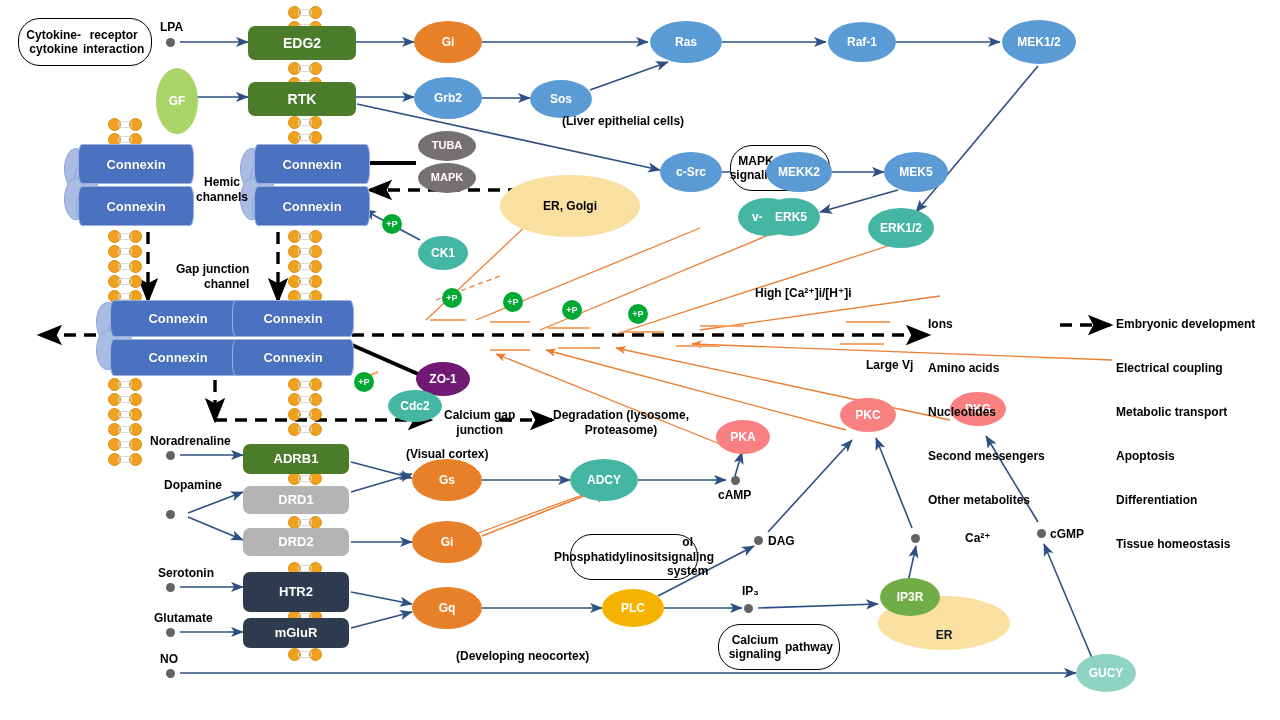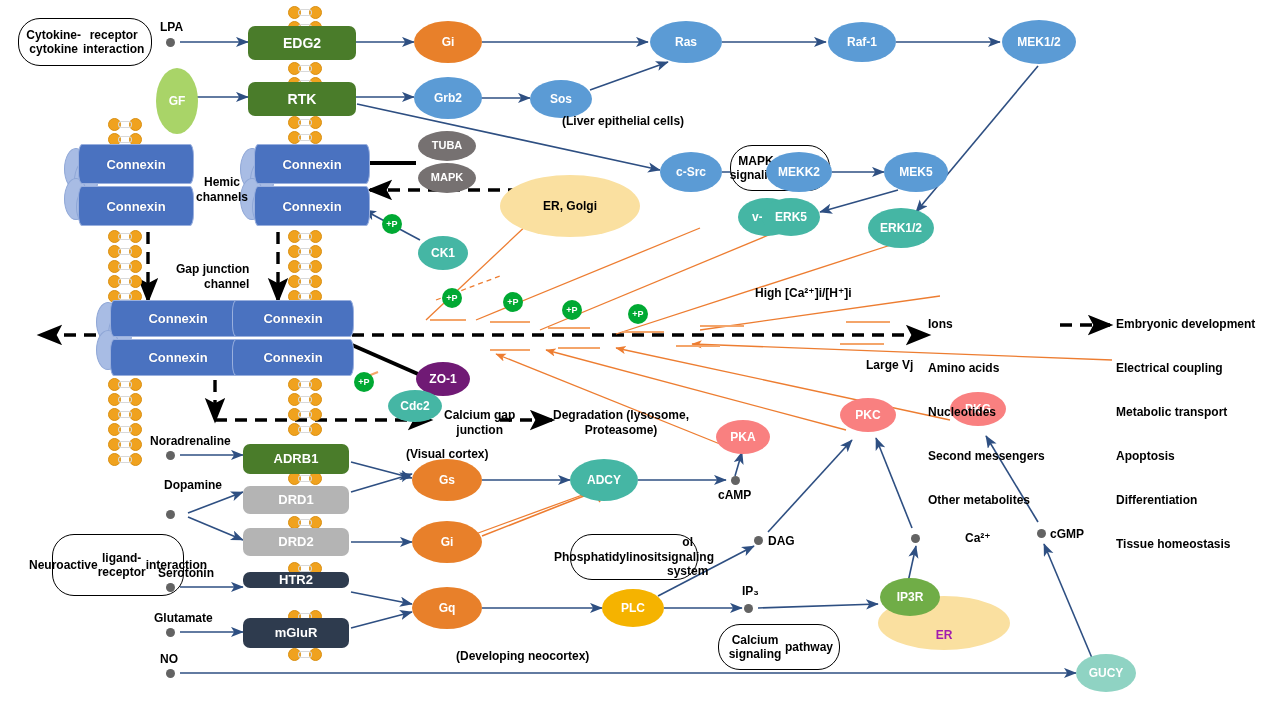--- a/index.html
+++ b/index.html
@@ -411,40 +411,35 @@
   </div>
 
   <div class="cap" style="left:18px;top:18px;width:134px;height:48px;">
       <div>Cytokine-cytokine</div>
       <div>receptor interaction</div>
     </div>
   <div class="cap" style="left:730px;top:105px;width:100px;height:46px;margin-top:40px;">
       <div>MAPK signaling</div>
       <div>pathway</div>
     </div>
-  <div class="cap" style="left:52px;top:534px;width:132px;height:62px;">
-      <div>Neuroactive</div>
-      <div>ligand-receptor</div>
-      <div>interaction</div>
-    </div>
   <div class="cap" style="left:570px;top:534px;width:128px;height:46px;">
       <div>Phosphatidylinosit</div>
       <div>ol signaling system</div>
     </div>
   <div class="cap" style="left:718px;top:624px;width:122px;height:46px;">
       <div>Calcium signaling</div>
       <div>pathway</div>
     </div>
 
   <div class="node rect green" style="left:248px;top:26px;width:108px;height:34px;font-size:14px;">EDG2</div>
   <div class="node rect green" style="left:248px;top:82px;width:108px;height:34px;font-size:14px;">RTK</div>
   <div class="node rect green" style="left:243px;top:444px;width:106px;height:30px;font-size:13px;">ADRB1</div>
   <div class="node rect silver" style="left:243px;top:486px;width:106px;height:28px;font-size:13px;">DRD1</div>
   <div class="node rect silver" style="left:243px;top:528px;width:106px;height:28px;font-size:13px;">DRD2</div>
-  <div class="node rect navy" style="left:243px;top:572px;width:106px;height:16px;font-size:13px;">HTR2</div>
+  <div class="node rect navy" style="left:243px;top:572px;width:106px;height:40px;font-size:13px;">HTR2</div>
   <div class="node rect navy" style="left:243px;top:618px;width:106px;height:30px;font-size:13px;">mGluR</div>
 
   <div class="node ell lgreen" style="left:156px;top:68px;width:42px;height:66px;font-size:12px;">GF</div>
   <div class="node ell orange" style="left:414px;top:21px;width:68px;height:42px;font-size:12px;">Gi</div>
   <div class="node ell blue2" style="left:650px;top:21px;width:72px;height:42px;font-size:12px;">Ras</div>
   <div class="node ell blue2" style="left:828px;top:22px;width:68px;height:40px;font-size:12px;">Raf-1</div>
   <div class="node ell blue2" style="left:1002px;top:20px;width:74px;height:44px;font-size:12px;">MEK1/2</div>
   <div class="node ell blue2" style="left:414px;top:77px;width:68px;height:42px;font-size:12px;">Grb2</div>
   <div class="node ell blue2" style="left:530px;top:80px;width:62px;height:38px;font-size:12px;">Sos</div>
   <div class="node ell blue2" style="left:660px;top:152px;width:62px;height:40px;font-size:12px;">c-Src</div>
@@ -460,21 +455,21 @@
   <div class="node ell blue" style="left:416px;top:362px;width:54px;height:34px;font-size:12px;">ZO-1</div>
   <div class="node ell teal" style="left:388px;top:390px;width:54px;height:32px;font-size:12px;">Cdc2</div>
   <div class="node ell pink" style="left:716px;top:420px;width:54px;height:34px;font-size:12px;">PKA</div>
   <div class="node ell pink" style="left:840px;top:398px;width:56px;height:34px;font-size:12px;">PKC</div>
   <div class="node ell pink" style="left:950px;top:392px;width:56px;height:34px;font-size:12px;">PKG</div>
   <div class="node ell orange" style="left:412px;top:459px;width:70px;height:42px;font-size:12px;">Gs</div>
   <div class="node ell orange" style="left:412px;top:521px;width:70px;height:42px;font-size:12px;">Gi</div>
   <div class="node ell orange" style="left:412px;top:587px;width:70px;height:42px;font-size:12px;">Gq</div>
   <div class="node ell teal" style="left:570px;top:459px;width:68px;height:42px;font-size:12px;">ADCY</div>
   <div class="node ell yellow" style="left:602px;top:589px;width:62px;height:38px;font-size:12px;">PLC</div>
-  <div class="node ell cream" style="left:878px;top:596px;width:132px;height:54px;font-size:12px;color:#a21caf;
+  <div class="node ell cream" style="left:878px;top:596px;width:132px;height:54px;font-size:12px;color:#0f172a;
               align-items:flex-end;padding-bottom:8px;">ER</div>
   <div class="node ell green2" style="left:880px;top:578px;width:60px;height:38px;font-size:12px;">IP3R</div>
   <div class="node ell teal2" style="left:1076px;top:654px;width:60px;height:38px;font-size:12px;">GUCY</div>
 
   <div class="pp" style="left:382px;top:214px;">+P</div>
   <div class="pp" style="left:442px;top:288px;">+P</div>
   <div class="pp" style="left:503px;top:292px;">+P</div>
   <div class="pp" style="left:562px;top:300px;">+P</div>
   <div class="pp" style="left:628px;top:304px;">+P</div>
   <div class="pp" style="left:354px;top:372px;">+P</div>

